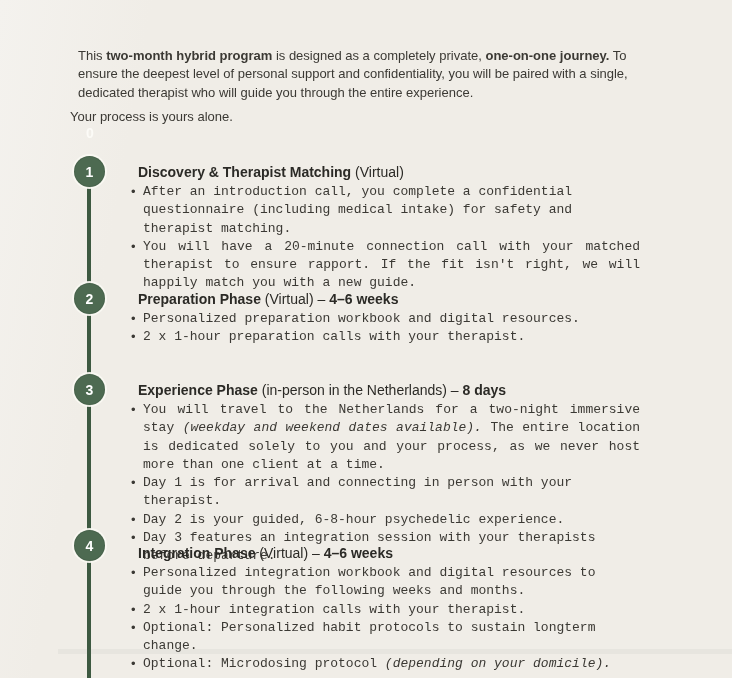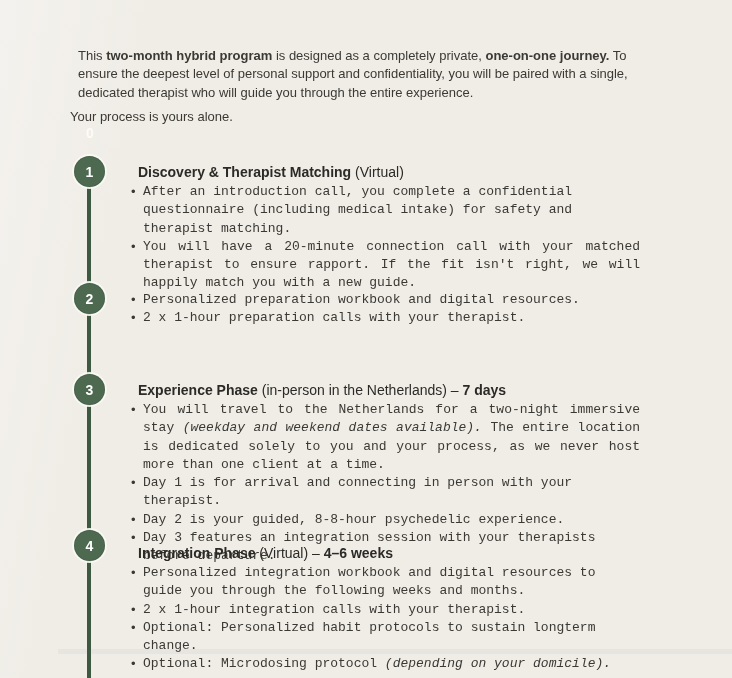--- a/index.html
+++ b/index.html
@@ -79,46 +79,47 @@
             <div class="btext"><span>After an introduction call, you complete a confidential questionnaire (including medical intake) for safety and therapist matching.</span></div>
           </div>
           <div class="bullet">
             <span class="dot">•</span>
             <div class="btext justify"><span>You will have a 20-minute connection call with your matched therapist to ensure rapport. If the fit isn't right, we will happily match you with a new guide.</span></div>
           </div>
         </div>
       </div>
       <div class="step">
         <div class="circle">2</div>
+        <div class="heading"><span class="b">Preparation Phase</span><span> (Virtual) – </span><span class="b">4–6 weeks</span></div>
         <div class="bullets">
           <div class="bullet">
             <span class="dot">•</span>
             <div class="btext"><span>Personalized preparation workbook and digital resources.</span></div>
           </div>
           <div class="bullet">
             <span class="dot">•</span>
             <div class="btext"><span>2 x 1-hour preparation calls with your therapist.</span></div>
           </div>
         </div>
       </div>
       <div class="step">
         <div class="circle">3</div>
-        <div class="heading"><span class="b">Experience Phase</span><span> (in-person in the Netherlands) – </span><span class="b">7 days</span></div>
+        <div class="heading"><span class="b">Experience Phase</span><span> (in-person in the Netherlands) – </span><span class="b">8 days</span></div>
         <div class="bullets">
           <div class="bullet">
             <span class="dot">•</span>
             <div class="btext justify"><span>You will travel to the Netherlands for a two-night immersive stay </span><span class="i">(weekday and weekend dates available).</span><span> The entire location is dedicated solely to you and your process, as we never host more than one client at a time.</span></div>
           </div>
           <div class="bullet">
             <span class="dot">•</span>
             <div class="btext"><span>Day 1 is for arrival and connecting in person with your therapist.</span></div>
           </div>
           <div class="bullet">
             <span class="dot">•</span>
-            <div class="btext"><span>Day 2 is your guided, 8-8-hour psychedelic experience.</span></div>
+            <div class="btext"><span>Day 2 is your guided, 6-8-hour psychedelic experience.</span></div>
           </div>
           <div class="bullet">
             <span class="dot">•</span>
             <div class="btext"><span>Day 3 features an integration session with your therapists before departure.</span></div>
           </div>
         </div>
       </div>
       <div class="step">
         <div class="circle">4</div>
         <div class="heading"><span class="b">Integration Phase</span><span> (Virtual) – </span><span class="b">4–6 weeks</span></div>

